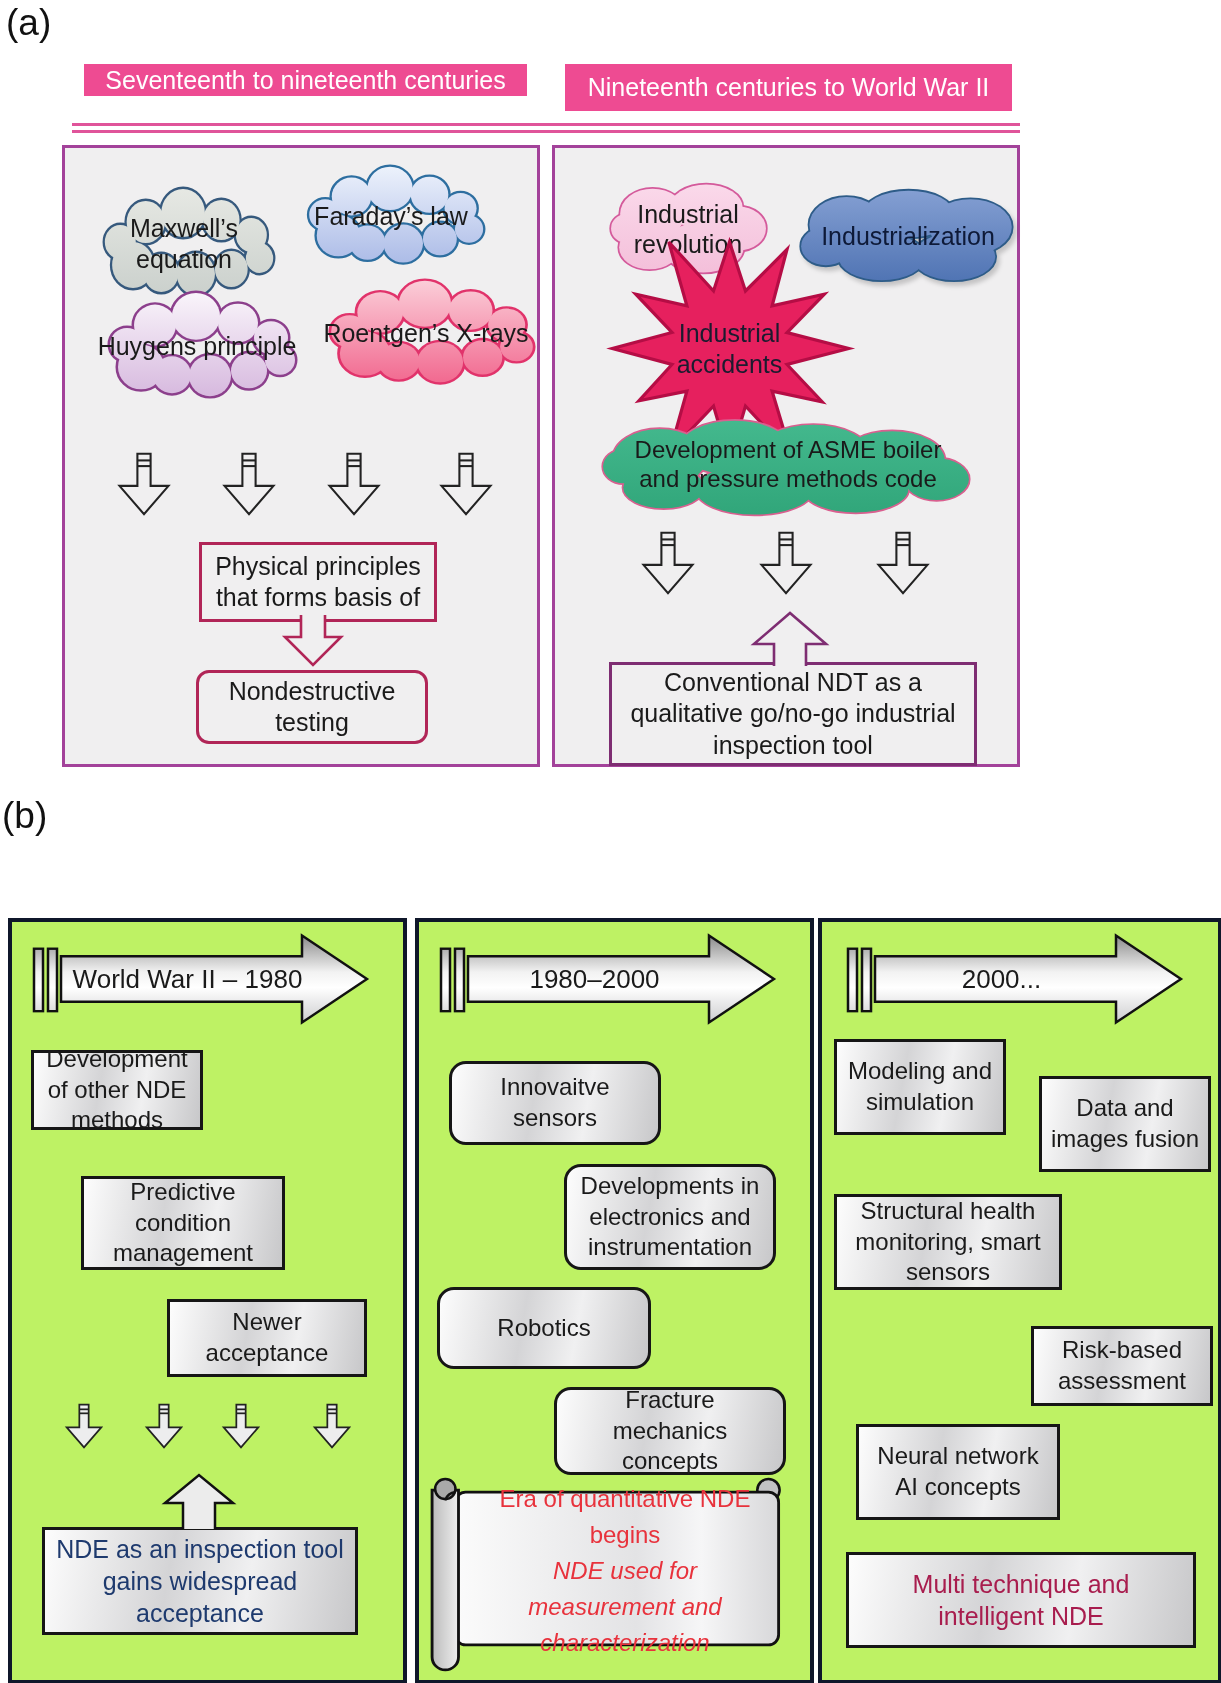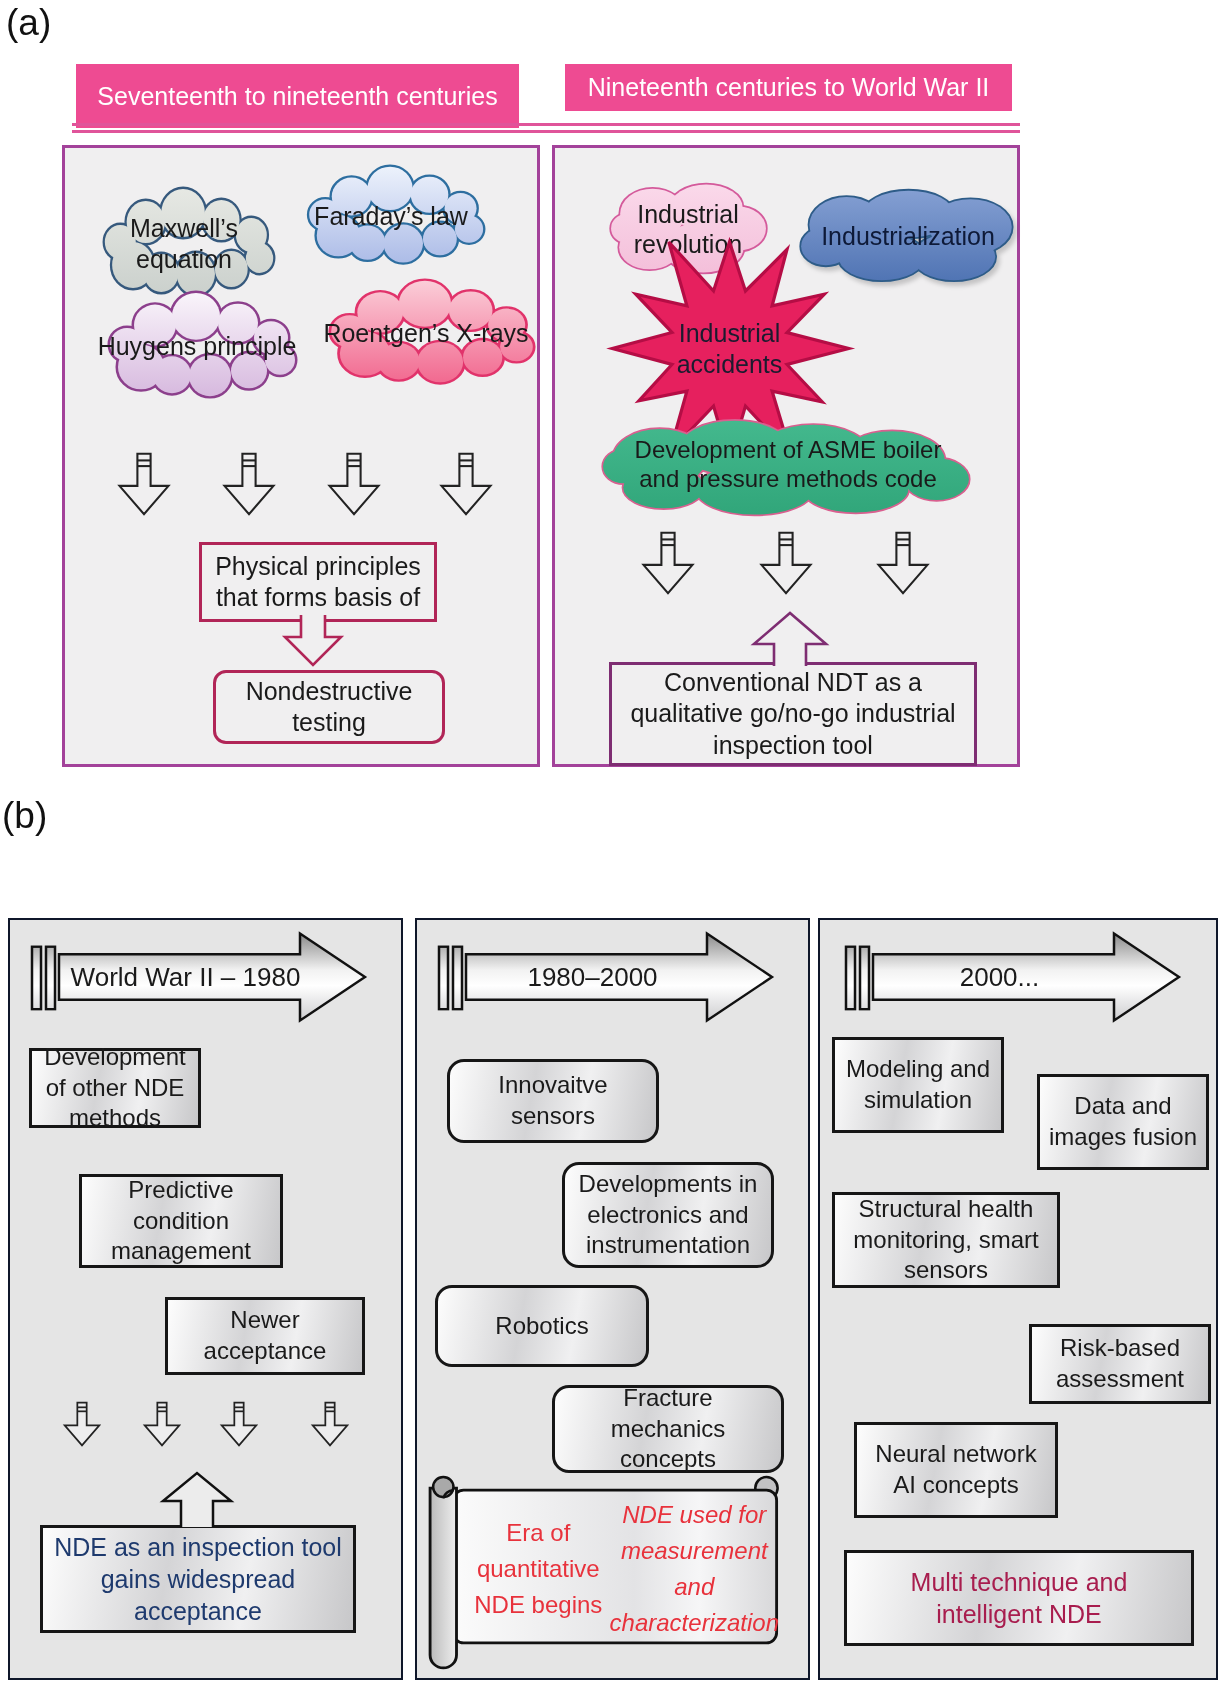--- a/index.html
+++ b/index.html
@@ -3,39 +3,39 @@
 <meta charset="utf-8">
 <style>
   html,body{margin:0;padding:0;background:#ffffff;}
   .fig{position:relative;width:1221px;height:1683px;background:#ffffff;
        font-family:"Liberation Sans","DejaVu Sans",sans-serif;color:#1a1a1a;overflow:hidden;}
   .panel-label{position:absolute;font-size:37px;color:#111;}
   .pink-banner{position:absolute;background:#ee4b92;color:#ffffff;display:flex;
        align-items:center;justify-content:center;font-size:25px;text-align:center;}
   .double-line{position:absolute;height:4px;border-top:3px solid #e0549a;border-bottom:3px solid #e0549a;}
   .panelA{position:absolute;background:#f0eff0;border:3px solid #a3429a;}
-  .panelB{position:absolute;background:#e5e5e5;border:2px solid #0f172a;}
+  .panelB{position:absolute;background:#bef264;border:4px solid #0f172a;}
   .shape{position:absolute;}
   .shape svg{position:absolute;left:0;top:0;width:100%;height:100%;overflow:visible;}
   .shape-label{position:absolute;inset:0;display:flex;align-items:center;justify-content:center;
        text-align:center;font-size:25px;line-height:1.22;}
   .boxA{position:absolute;border:3px solid #b12557;display:flex;align-items:center;justify-content:center;
        text-align:center;font-size:25px;line-height:1.25;background:transparent;}
   .boxA.purple{border-color:#7e2d72;}
-  .boxA.round{border-radius:13px;margin-left:17px;}
+  .boxA.round{border-radius:13px;}
   .boxB{position:absolute;border:3px solid #161616;display:flex;align-items:center;justify-content:center;
        text-align:center;font-size:24px;line-height:1.28;padding:0 8px;box-sizing:border-box;
        background:linear-gradient(100deg,#fdfdfd,#d4d4d6 40%,#f0f0f1 65%,#c7c7c9);}
   .boxB.round{border-radius:17px;}
   .banner{position:absolute;left:18px;top:4px;width:345px;height:106px;}
   .banner svg{position:absolute;inset:0;width:100%;height:100%;overflow:visible;}
   .banner .btxt{position:absolute;left:40px;top:30px;width:235px;height:47px;display:flex;
        align-items:center;justify-content:center;font-size:26px;}
   .scroll-text{position:absolute;left:42px;top:24px;width:312px;height:146px;display:flex;
-       flex-direction:row;align-items:center;justify-content:center;text-align:center;
+       flex-direction:column;align-items:center;justify-content:center;text-align:center;
        color:#e8323c;font-size:24px;line-height:1.5;}
   .scroll-text .l2{width:215px;font-style:italic;}
   .navy{color:#1e3a6e;}
   .maroon{color:#a81d4e;}
   .darknavy{color:#0e1a38;}
 </style>
 </head>
 <body>
 
 <div class="fig">
@@ -133,21 +133,21 @@
         </linearGradient>
       <linearGradient id="gRoll" gradientUnits="userSpaceOnUse" x1="2" y1="0" x2="32" y2="0">
         <stop offset="0" stop-color="#b5b5b5"></stop>
           <stop offset="1" stop-color="#f0f0f0"></stop>
         </linearGradient>
     </defs>
   </svg>
 
   <div class="panel-label" style="left:6px;top:2px">(a)</div>
 
-  <div class="pink-banner" style="left:76px;top:64px;width:443px;height:64px">Seventeenth to nineteenth centuries</div>
+  <div class="pink-banner" style="left:84px;top:64px;width:443px;height:32px">Seventeenth to nineteenth centuries</div>
   <div class="pink-banner" style="left:565px;top:64px;width:447px;height:47px">Nineteenth centuries to World War II</div>
   <div class="double-line" style="left:72px;top:123px;width:948px"></div>
 
   <div class="panelA" style="left:62px;top:145px;width:472px;height:616px">
 
     <div class="shape" style="left:28px;top:38px;width:182px;height:115px">
       <svg viewBox="0 0 200 115" preserveAspectRatio="none">
         <use href="#cloudPath" fill="url(#gMax)" stroke="#36597d" stroke-width="5"></use>
         <use href="#cloudPath" fill="url(#gMax)"></use>
       </svg>

